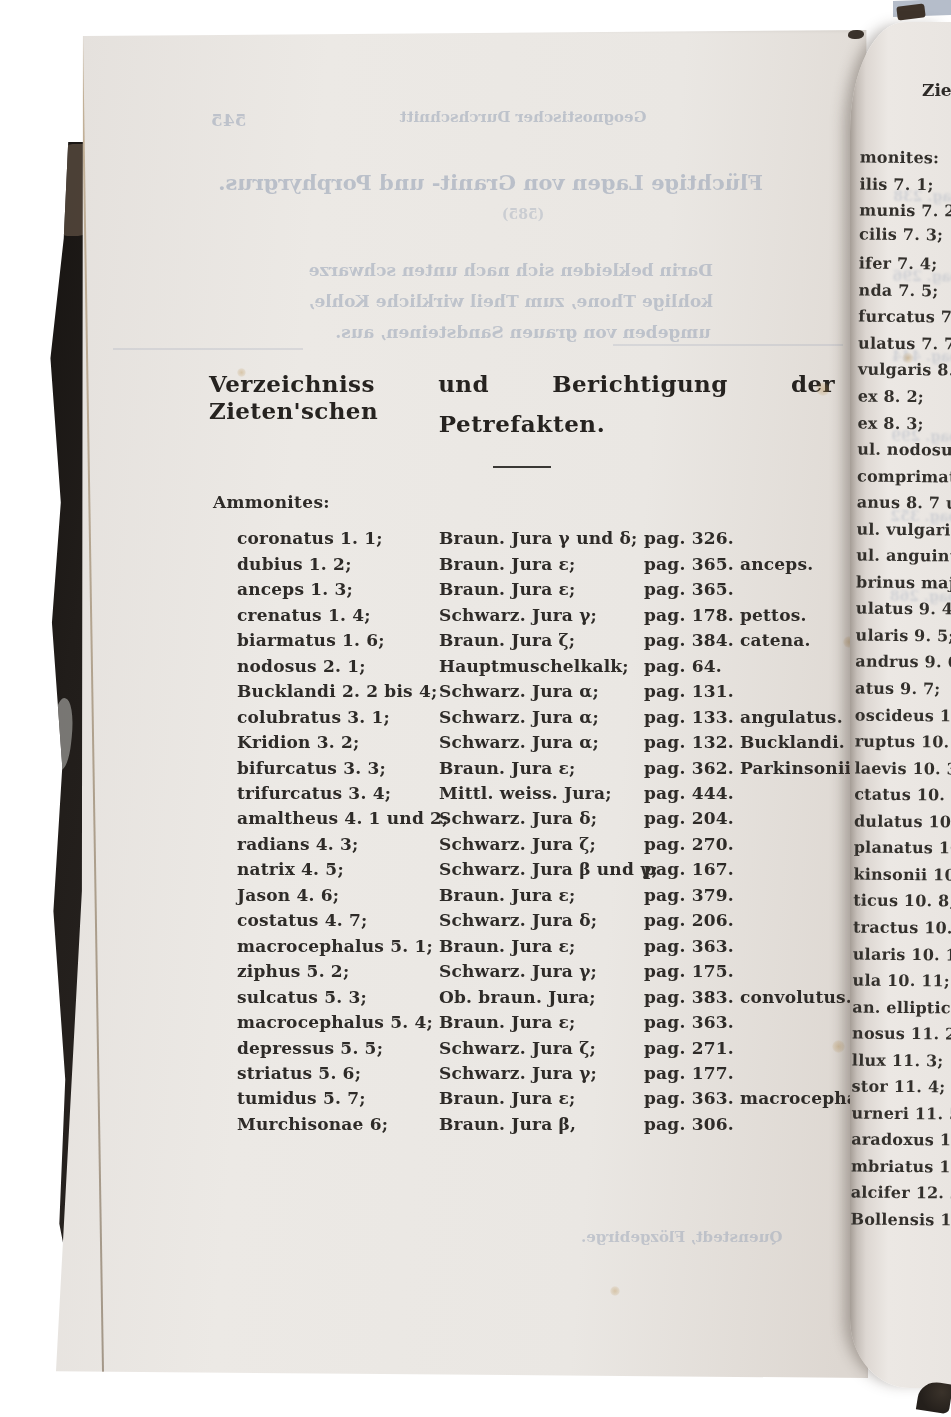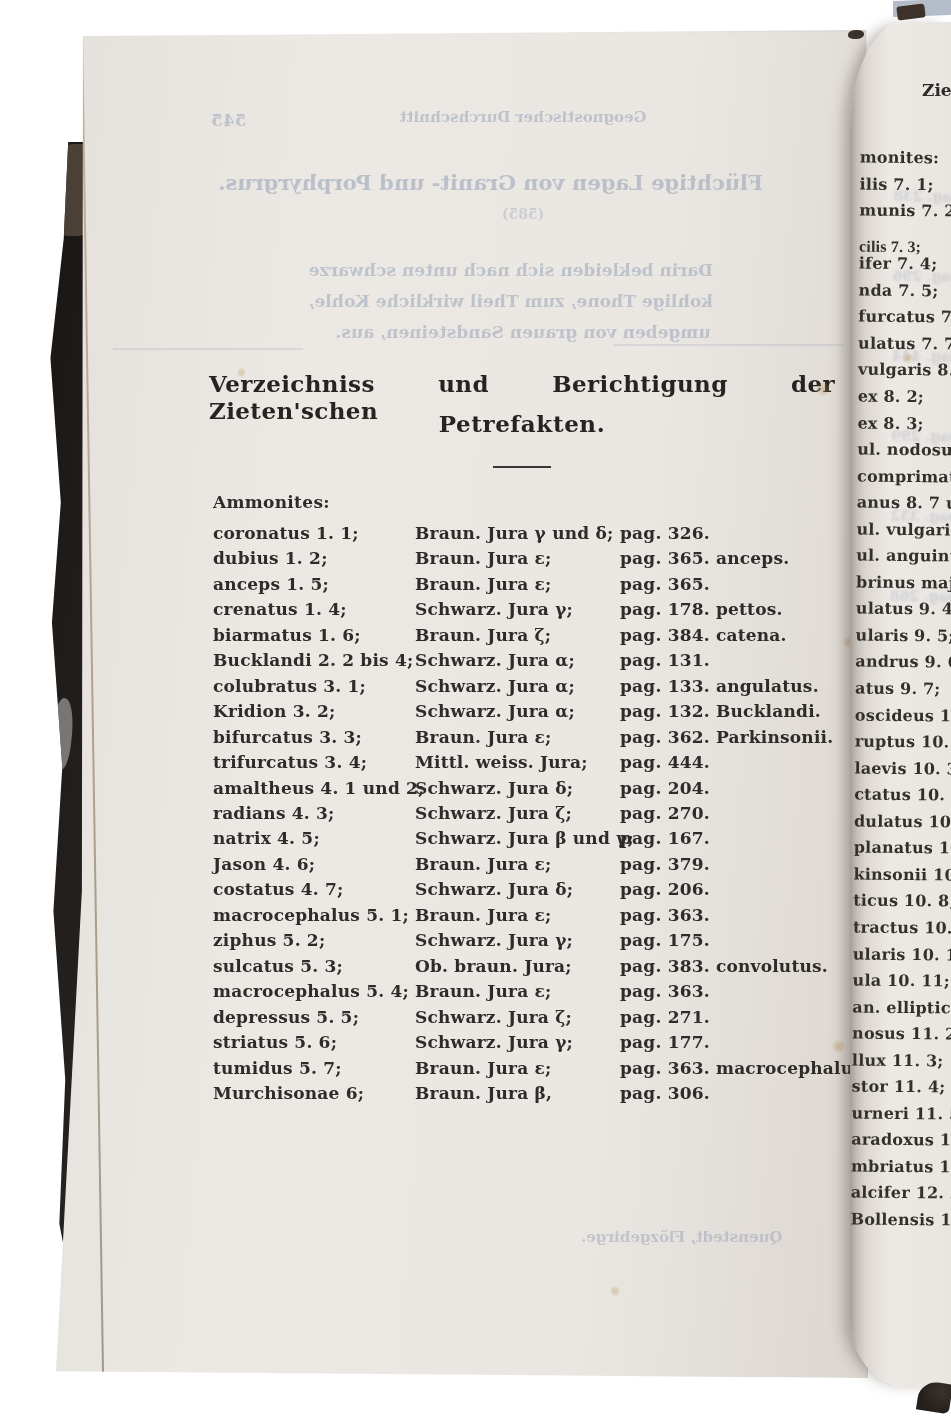--- a/index.html
+++ b/index.html
@@ -54,22 +54,22 @@
     font-size:23px; font-weight:bold; color:#262320; letter-spacing:.4px;
     text-align:justify; text-align-last:justify; white-space:normal; }
   .title-l2 { position:absolute; left:126px; top:374px; width:626px;
     font-size:23px; font-weight:bold; color:#262320; text-align:center; letter-spacing:.6px; }
   .title-rule { position:absolute; left:410px; top:430px; width:58px; height:0;
     border-top:2px solid #3a3835; }
   .section-label { position:absolute; left:130px; top:456px; font-size:17px;
     font-weight:bold; color:#2e2b28; letter-spacing:.3px; }
 
   .fossil-table { position:absolute; left:130px; top:487px; width:650px; }
-  .t-row { display:flex; height:25.46px; align-items:flex-start;
-    font-size:17px; font-weight:bold; color:#2e2b28; letter-spacing:.2px; white-space:nowrap; }
+  .t-row { display:flex; height:25.46px; align-items:flex-end;
+    font-size:17px; font-weight:bold; color:#2e2b28; letter-spacing:.2px; white-space:nowrap;margin-left:24px; }
   .t-c1 { width:202px; flex:0 0 auto; }
   .t-c2 { width:205px; flex:0 0 auto; }
   .t-c3 { flex:1 1 auto; }
 
   .fox { position:absolute; border-radius:50%; z-index:2;
     background:radial-gradient(circle, rgba(186,146,82,.4) 0%, rgba(186,146,82,.18) 55%, rgba(186,146,82,0) 75%); }
 
   
   .right-page { position:absolute; left:850px; top:22px; width:101px; height:1366px; z-index:3;
     background:linear-gradient(90deg,#a59d96 0%, #c6bfb9 7%, #ddd7d2 16%, #ece8e4 38%, #e9e5e1 100%);
@@ -131,38 +131,43 @@
     <span class="t-c3">pag. 326.</span>
   </div>
 
   <div class="t-row">
     <span class="t-c1">dubius 1. 2;</span>
     <span class="t-c2">Braun. Jura ε;</span>
     <span class="t-c3">pag. 365. anceps.</span>
   </div>
 
   <div class="t-row">
-    <span class="t-c1">anceps 1. 5;</span>
+    <span class="t-c1">anceps 1. 3;</span>
     <span class="t-c2">Braun. Jura ε;</span>
     <span class="t-c3">pag. 365.</span>
   </div>
 
   <div class="t-row">
     <span class="t-c1">crenatus 1. 4;</span>
     <span class="t-c2">Schwarz. Jura γ;</span>
     <span class="t-c3">pag. 178. pettos.</span>
   </div>
 
 
   <div class="t-row">
     <span class="t-c1">biarmatus 1. 6;</span>
     <span class="t-c2">Braun. Jura ζ;</span>
     <span class="t-c3">pag. 384. catena.</span>
   </div>
 
+  <div class="t-row">
+    <span class="t-c1">nodosus 2. 1;</span>
+    <span class="t-c2">Hauptmuschelkalk;</span>
+    <span class="t-c3">pag. 64.</span>
+  </div>
 
   <div class="t-row">
     <span class="t-c1">Bucklandi 2. 2 bis 4;</span>
     <span class="t-c2">Schwarz. Jura α;</span>
     <span class="t-c3">pag. 131.</span>
   </div>
 
   <div class="t-row">
     <span class="t-c1">colubratus 3. 1;</span>
     <span class="t-c2">Schwarz. Jura α;</span>
@@ -280,21 +285,21 @@
 
   <div class="right-page">
     <div class="running-head">Zie</div>
     <div class="frag-list" id="frag-list">
   <div class="frag" style="top: 126px;">monites:</div>
 
   <div class="frag" style="top: 152.55px;">ilis 7. 1;</div>
 
   <div class="frag" style="top: 179.1px;">munis 7. 2;</div>
 
-  <div class="frag" style="top: 216px; font-family: Liberation Serif, serif;">cilis 7. 3;</div>
+  <div class="frag" style="top: 203px;">cilis 7. 3;</div>
 
   <div class="frag" style="top: 232px;">ifer 7. 4;</div>
 
   <div class="frag" style="top: 258.75px;">nda 7. 5;</div>
 
   <div class="frag" style="top: 285.3px;">furcatus 7. 6;</div>
 
   <div class="frag" style="top: 311.85px;">ulatus 7. 7;</div>
 
   <div class="frag" style="top: 338.4px;">vulgaris 8. 1;</div>

